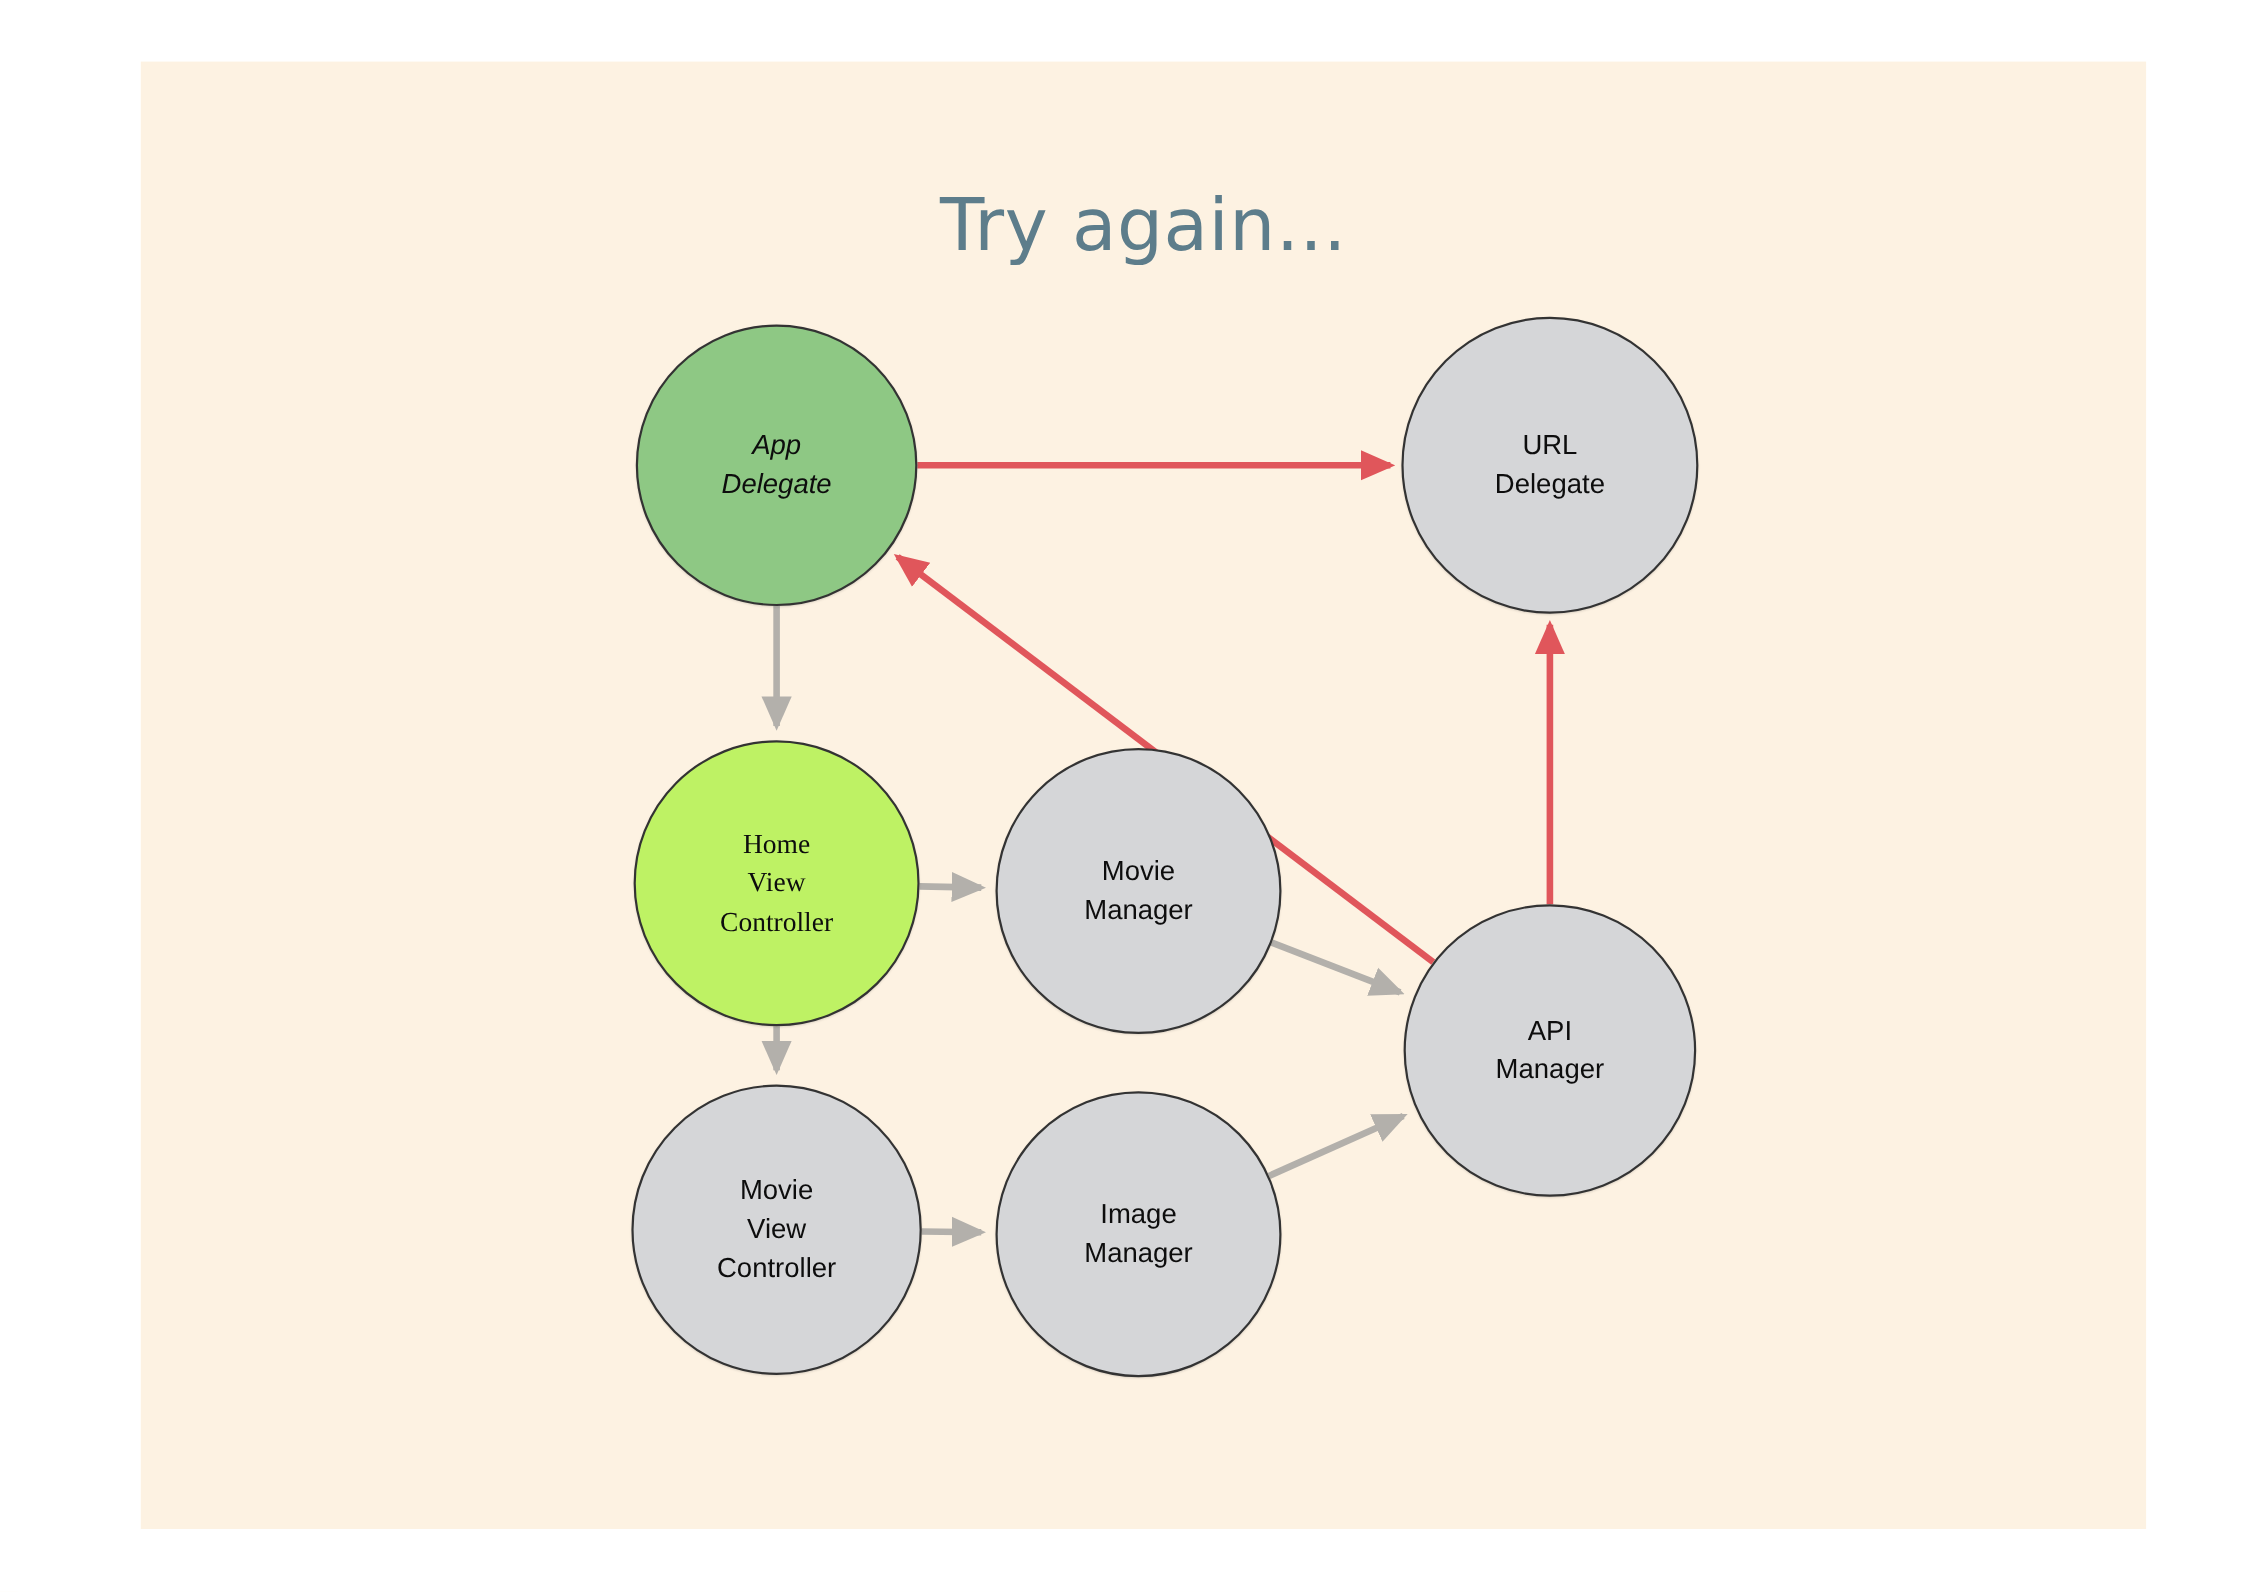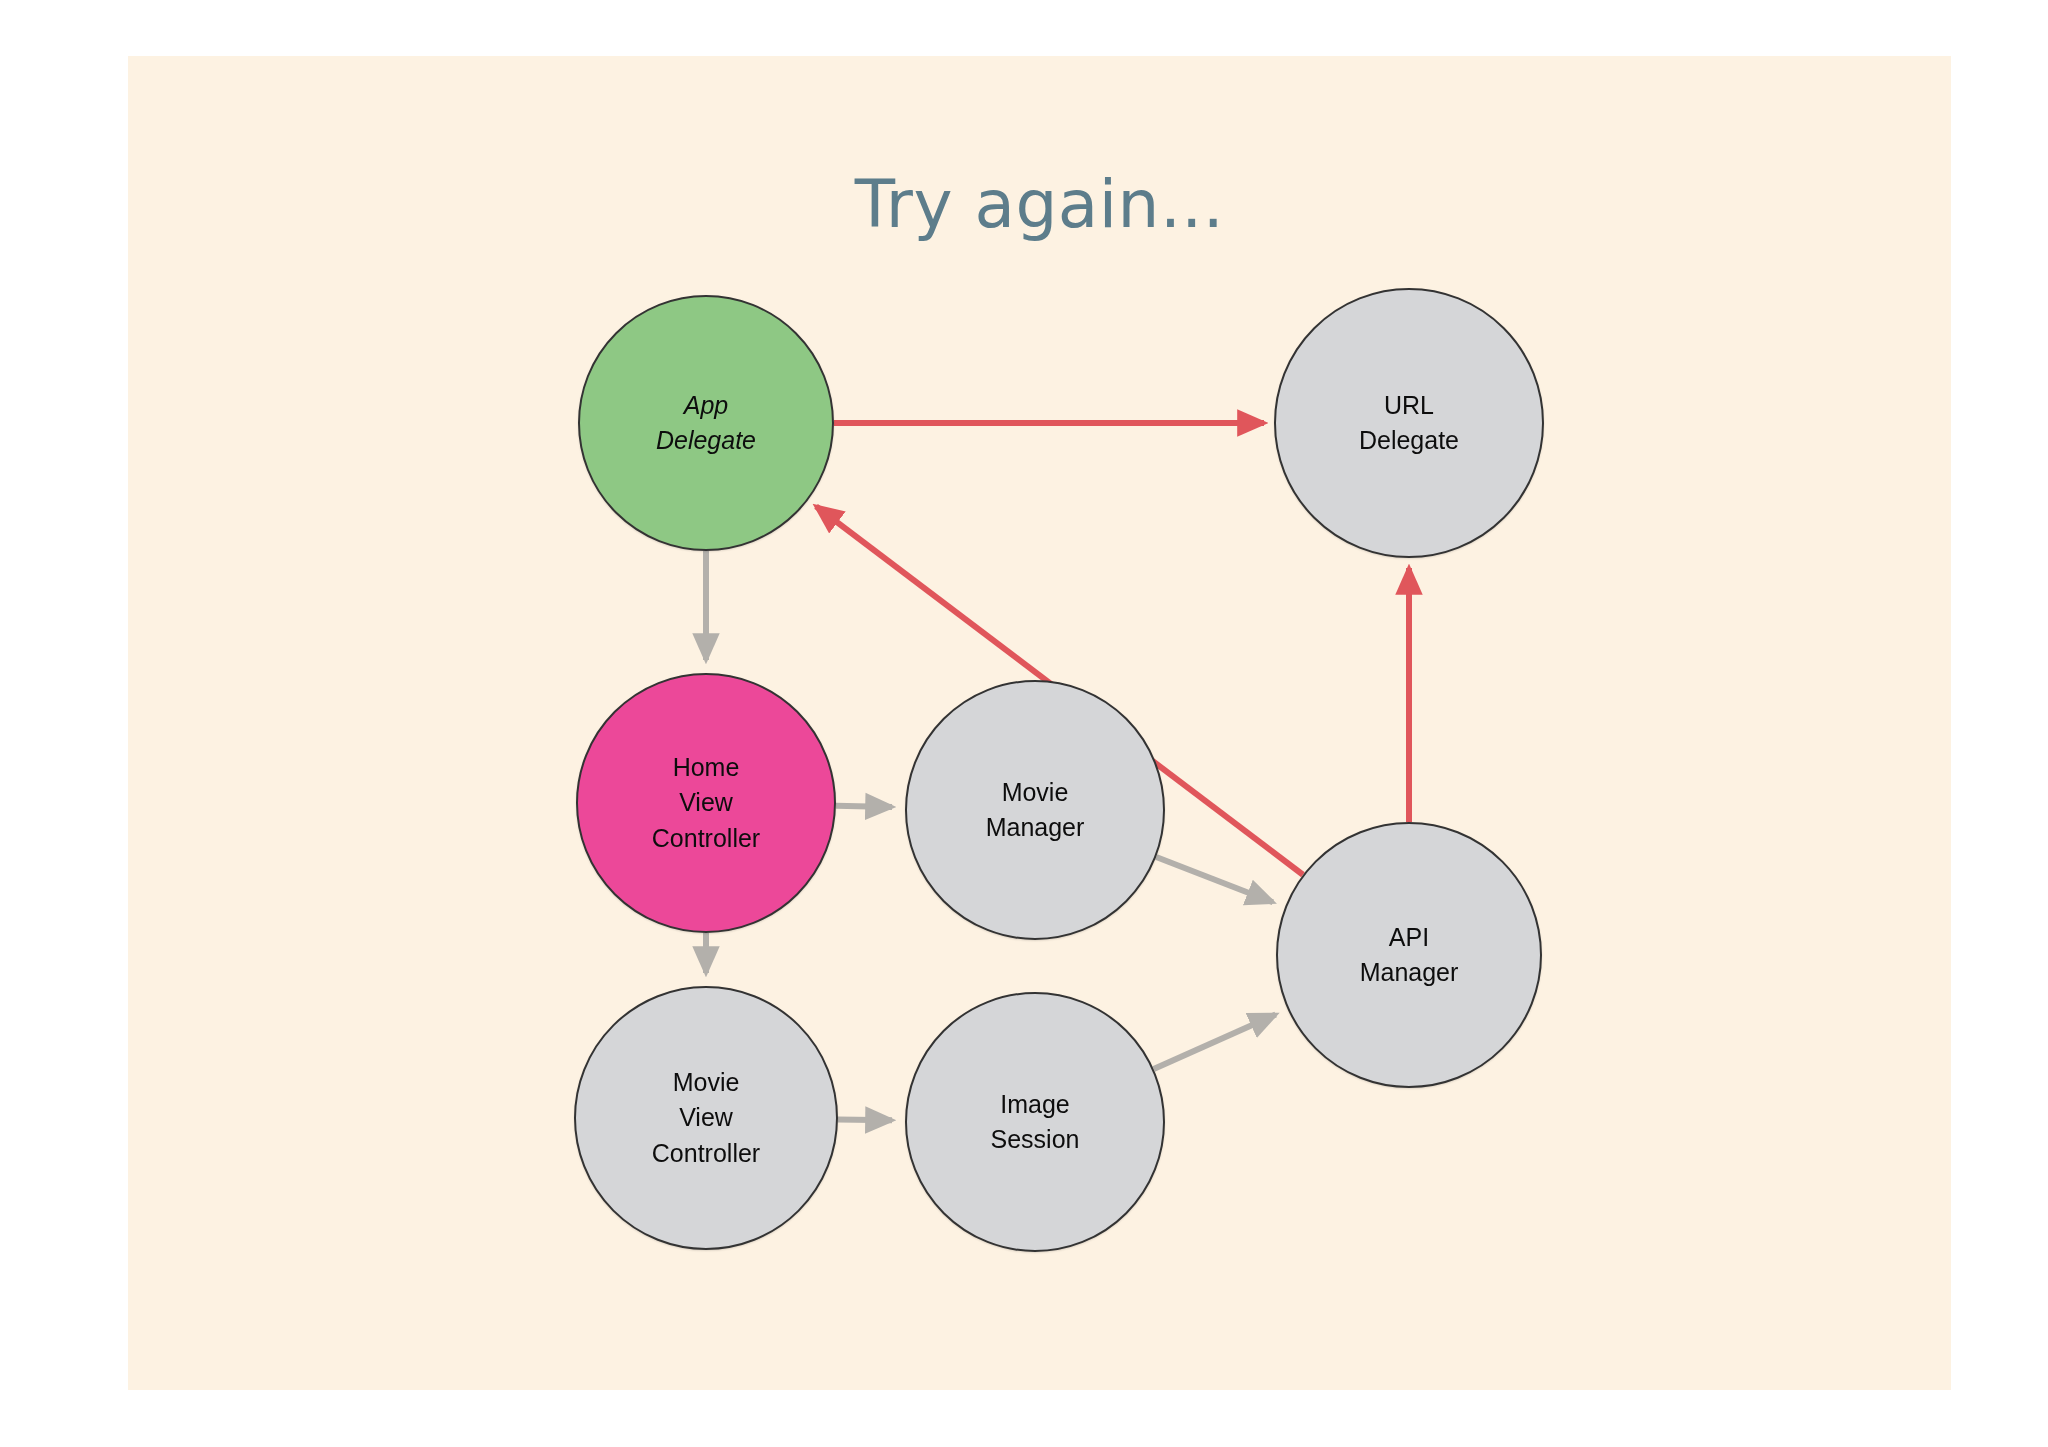--- a/index.html
+++ b/index.html
@@ -103,36 +103,36 @@
 
   <div id="nodes-layer">
       <div class="node green" style="left: 562px; top: 295px; width: 256px; height: 256px; background: rgb(142, 200, 132); font-style: italic;">
         <span class="node-label">App
 Delegate</span>
       </div>
       <div class="node" style="left: 1258px; top: 288px; width: 270px; height: 270px; background: rgb(213, 214, 216);">
         <span class="node-label">URL
 Delegate</span>
       </div>
-      <div class="node" style="left: 560px; top: 673px; width: 260px; height: 260px; background: #ec4899;">
+      <div class="node" style="left: 560px; top: 673px; width: 260px; height: 260px; background: #bef264; font-family: Liberation Serif, serif;">
         <span class="node-label">Home
 View
 Controller</span>
       </div>
       <div class="node" style="left: 889px; top: 680px; width: 260px; height: 260px; background: rgb(213, 214, 216);">
         <span class="node-label">Movie
 Manager</span>
       </div>
       <div class="node" style="left: 1260px; top: 822px; width: 266px; height: 266px; background: rgb(213, 214, 216);">
         <span class="node-label">API
 Manager</span>
       </div>
       <div class="node" style="left: 558px; top: 986px; width: 264px; height: 264px; background: rgb(213, 214, 216);">
         <span class="node-label">Movie
 View
 Controller</span>
       </div>
       <div class="node" style="left: 889px; top: 992px; width: 260px; height: 260px; background: rgb(213, 214, 216);">
         <span class="node-label">Image
-Session</span>
+Manager</span>
       </div>
     </div>
 </div>
 
 </body></html>

